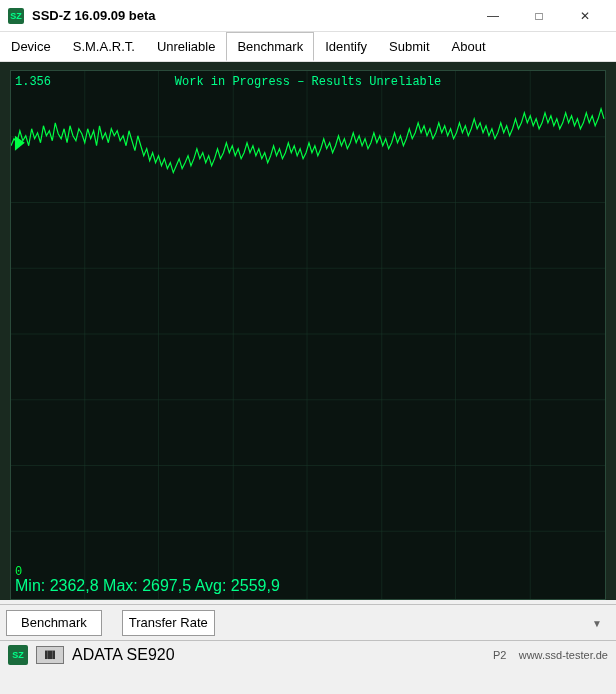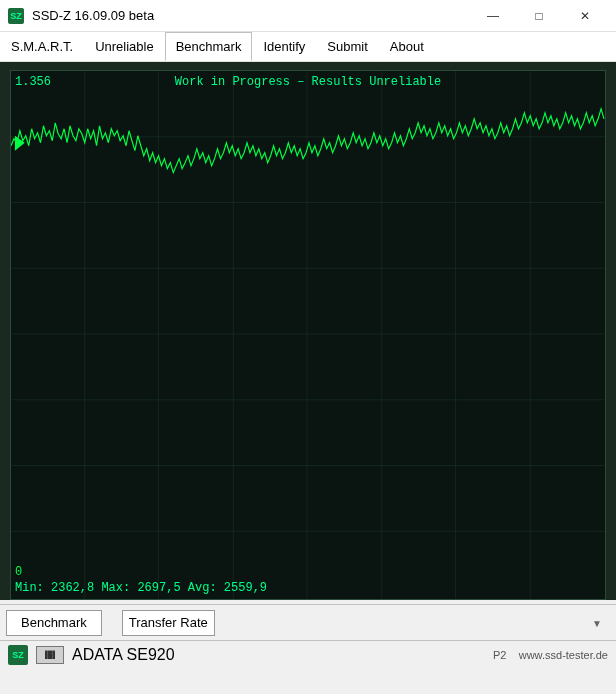--- a/index.html
+++ b/index.html
@@ -32,20 +32,21 @@
       align-items: center;
       justify-content: center;
       font-size: 9px;
       color: #00ff88;
       font-weight: bold;
     }
     .title-bar-text {
       flex: 1;
       font-size: 13px;
       color: #000;
+      font-weight: bold;
     }
     .title-bar-controls {
       display: flex;
       gap: 0;
     }
     .title-bar-btn {
       width: 46px;
       height: 32px;
       border: none;
       background: transparent;
@@ -111,22 +112,22 @@
     }
     .chart-canvas {
       width: 100%;
       height: 100%;
     }
     .chart-stats {
       position: absolute;
       bottom: 4px;
       left: 4px;
       color: #00ff88;
-      font-size: 12px;
-      font-family: Liberation Mono, monospace;
+      font-size: 16px;
+      font-family: Liberation Sans, sans-serif;
       z-index: 2;
     }
 
     
     .bottom-bar {
       background: #f0f0f0;
       height: 36px;
       display: flex;
       align-items: center;
       padding: 0 6px;
@@ -207,20 +208,21 @@
   <div class="title-bar-icon">SZ</div>
   <span class="title-bar-text">SSD-Z 16.09.09 beta</span>
   <div class="title-bar-controls">
     <button class="title-bar-btn">—</button>
     <button class="title-bar-btn">□</button>
     <button class="title-bar-btn close">✕</button>
   </div>
 </div>
 
 <div class="menu-bar">
+  <div class="menu-item">Device</div>
   <div class="menu-item">S.M.A.R.T.</div>
   <div class="menu-item">Unreliable</div>
   <div class="menu-item active">Benchmark</div>
   <div class="menu-item">Identify</div>
   <div class="menu-item">Submit</div>
   <div class="menu-item">About</div>
 </div>
 
 <div style="background:#1a2a20; padding:4px 4px 0 4px;">
   <div class="chart-area">

